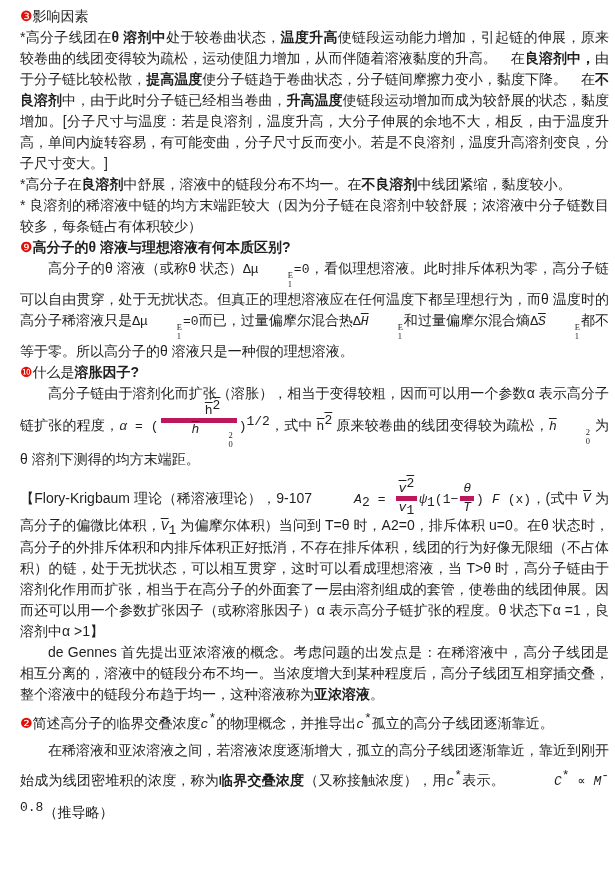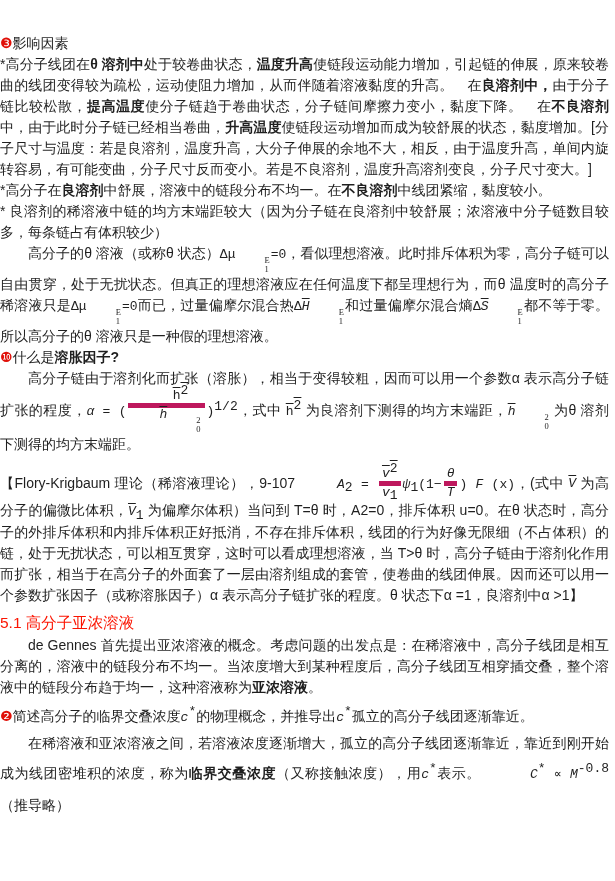--- a/index.html
+++ b/index.html
@@ -1,21 +1,21 @@
 <!DOCTYPE html>
 <html><head>
 <meta charset="utf-8">
 <style>
   html,body{margin:0;padding:0;}
   body{
     width:615px;height:881px;overflow:hidden;background:#ffffff;
     font-family:"Liberation Sans","DejaVu Sans",sans-serif;
     color:#1f1f1f;
   }
-  #doc{padding:6px 6px 0 0;font-size:14px;line-height:21px;margin-top:27px;}
+  #doc{padding:6px 6px 0 20px;font-size:14px;line-height:21px;}
   .para{text-align:justify;}
   .ind{text-indent:2em;}
   .q{text-align:left;}
   .h1{font-size:19px;font-weight:bold;margin:10px 0 8px;}
   .h2{font-size:15.5px;margin:6px 0 2px;}
   .b{font-weight:bold;}
   .i{font-style:italic;}
   .fm{font-family:Liberation Mono, monospace;font-size:13px;}
   .ol{text-decoration:overline;}
   sup,sub{font-size:9px;line-height:0;}
@@ -29,41 +29,41 @@
       font-family:"Liberation Serif","DejaVu Serif",serif;}
 </style>
 </head>
 <body>
 
 <div id="doc">
     <div class="q"><span style="color: rgb(224, 16, 8);">❸</span><span>影响因素</span></div>
     <div class="para"><span>*高分子线团在</span><span class="b">θ 溶剂中</span><span>处于较卷曲状态，</span><span class="b">温度升高</span><span>使链段运动能力增加，引起链的伸展，原来较卷曲的线团变得较为疏松，运动使阻力增加，从而伴随着溶液黏度的升高。　在</span><span class="b">良溶剂中，</span><span>由于分子链比较松散，</span><span class="b">提高温度</span><span>使分子链趋于卷曲状态，分子链间摩擦力变小，黏度下降。　在</span><span class="b">不良溶剂</span><span>中，由于此时分子链已经相当卷曲，</span><span class="b">升高温度</span><span>使链段运动增加而成为较舒展的状态，黏度增加。[分子尺寸与温度：若是良溶剂，温度升高，大分子伸展的余地不大，相反，由于温度升高，单间内旋转容易，有可能变曲，分子尺寸反而变小。若是不良溶剂，温度升高溶剂变良，分子尺寸变大。]</span></div>
     <div class="para"><span>*高分子在</span><span class="b">良溶剂</span><span>中舒展，溶液中的链段分布不均一。在</span><span class="b">不良溶剂</span><span>中线团紧缩，黏度较小。</span></div>
     <div class="para"><span>* 良溶剂的稀溶液中链的均方末端距较大（因为分子链在良溶剂中较舒展；浓溶液中分子链数目较多，每条链占有体积较少）</span></div>
+    <div class="q"><span style="color: rgb(224, 16, 8);">❾</span><span class="b">高分子的θ 溶液与理想溶液有何本质区别?</span></div>
     <div class="para ind"><span>高分子的θ 溶液（或称θ 状态）</span><span class="fm">Δμ</span><span class="ss">
         <span>E</span>
         <span>1</span>
       </span><span class="fm">=0</span><span>，看似理想溶液。此时排斥体积为零，高分子链可以自由贯穿，处于无扰状态。但真正的理想溶液应在任何温度下都呈理想行为，而θ 温度时的高分子稀溶液只是</span><span class="fm">Δμ</span><span class="ss">
         <span>E</span>
         <span>1</span>
       </span><span class="fm">=0</span><span>而已，过量偏摩尔混合热</span><span class="fm">Δ</span><span class="ol"><span class="i fm">H</span></span><span class="ss">
         <span>E</span>
         <span>1</span>
       </span><span>和过量偏摩尔混合熵</span><span class="fm">Δ</span><span class="ol"><span class="i fm">S</span></span><span class="ss">
         <span>E</span>
         <span>1</span>
       </span><span>都不等于零。所以高分子的θ 溶液只是一种假的理想溶液。</span></div>
     <div class="q"><span style="color: rgb(224, 16, 8);">❿</span><span>什么是</span><span class="b">溶胀因子?</span></div>
     <div class="para ind"><span>高分子链由于溶剂化而扩张（溶胀），相当于变得较粗，因而可以用一个参数α 表示高分子链扩张的程度，</span><span class="i fm">α</span><span class="fm"> = (</span><span class="frac"><span class="num"><span class="ol"><span class="fm">h</span><sup class="fm">2</sup></span></span><span class="den"><span class="ol"><span class="i fm">h</span><span class="ss">
               <span>2</span>
               <span>0</span>
-            </span></span></span></span><span class="fm">)</span><sup class="fm">1/2</sup><span>，式中 </span><span class="ol"><span class="fm">h</span><sup class="fm">2</sup></span><span> 为良溶剂下测得的均方末端距，</span><span class="ol"><span class="i fm">h</span><span class="ss">
+            </span></span></span></span><span class="fm">)</span><sup class="fm">1/2</sup><span>，式中 </span><span class="ol"><span class="fm">h</span><sup class="fm">2</sup></span><span> 原来较卷曲的线团变得较为疏松，</span><span class="ol"><span class="i fm">h</span><span class="ss">
           <span>2</span>
           <span>0</span>
         </span></span><span> 为θ 溶剂下测得的均方末端距。</span></div>
     <div style="height: 12px;"></div>
     <div class="para"><span>【Flory-Krigbaum 理论（稀溶液理论），9-107</span><span style="display: inline-block; width: 3em;"></span><span class="i fm">A</span><sub class="fm">2</sub><span class="fm"> = </span><span class="frac"><span class="num"><span class="ol"><span class="i fm">v</span><sup class="fm">2</sup></span></span><span class="den"><span class="i fm">v</span><sub class="fm">1</sub></span></span><span class="i fm">ψ</span><sub class="fm">1</sub><span class="fm">(1−</span><span class="frac"><span class="num"><span class="i fm">θ</span></span><span class="den"><span class="i fm">T</span></span></span><span class="fm">) </span><span class="i fm">F</span><span class="fm"> (x)</span><span>，(式中 </span><span class="ol"><span class="i fm">V</span></span><span> 为高分子的偏微比体积，</span><span class="ol"><span class="i fm">V</span></span><sub class="fm">1</sub><span> 为偏摩尔体积）当问到 T=θ 时，A2=0，排斥体积 u=0。在θ 状态时，高分子的外排斥体积和内排斥体积正好抵消，不存在排斥体积，线团的行为好像无限细（不占体积）的链，处于无扰状态，可以相互贯穿，这时可以看成理想溶液，当 T&gt;θ 时，高分子链由于溶剂化作用而扩张，相当于在高分子的外面套了一层由溶剂组成的套管，使卷曲的线团伸展。因而还可以用一个参数扩张因子（或称溶胀因子）α 表示高分子链扩张的程度。θ 状态下α =1，良溶剂中α &gt;1】</span></div>
-    <div class="h2" style="color: rgb(251, 21, 2);"><span>5.1 高分子亚浓溶液</span></div>
     <div class="para ind"><span>de Gennes 首先提出亚浓溶液的概念。考虑问题的出发点是：在稀溶液中，高分子线团是相互分离的，溶液中的链段分布不均一。当浓度增大到某种程度后，高分子线团互相穿插交叠，整个溶液中的链段分布趋于均一，这种溶液称为</span><span class="b">亚浓溶液</span><span>。</span></div>
     <div style="height: 8px;"></div>
     <div class="q"><span style="color: rgb(224, 16, 8);">❷</span><span>简述高分子的临界交叠浓度</span><span class="i fm">c</span><sup class="fm">*</sup><span>的物理概念，并推导出</span><span class="i fm">c</span><sup class="fm">*</sup><span>孤立的高分子线团逐渐靠近。</span></div>
     <div class="para ind" style="line-height: 30px;"><span>在稀溶液和亚浓溶液之间，若溶液浓度逐渐增大，孤立的高分子线团逐渐靠近，靠近到刚开始成为线团密堆积的浓度，称为</span><span class="b">临界交叠浓度</span><span>（又称接触浓度），用</span><span class="i fm">c</span><sup class="fm">*</sup><span>表示。</span><span style="display: inline-block; width: 3.5em;"></span><span class="i fm">C</span><sup class="fm">*</sup><span class="fm"> ∝ </span><span class="i fm">M</span><sup class="fm">-0.8</sup><span>（推导略）</span></div>
   </div>
 
 </body></html>

